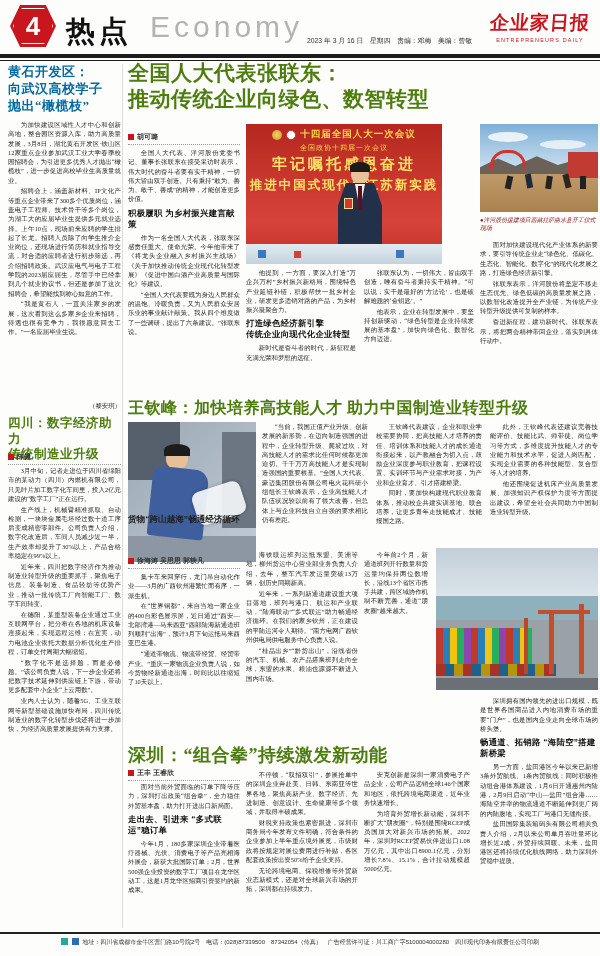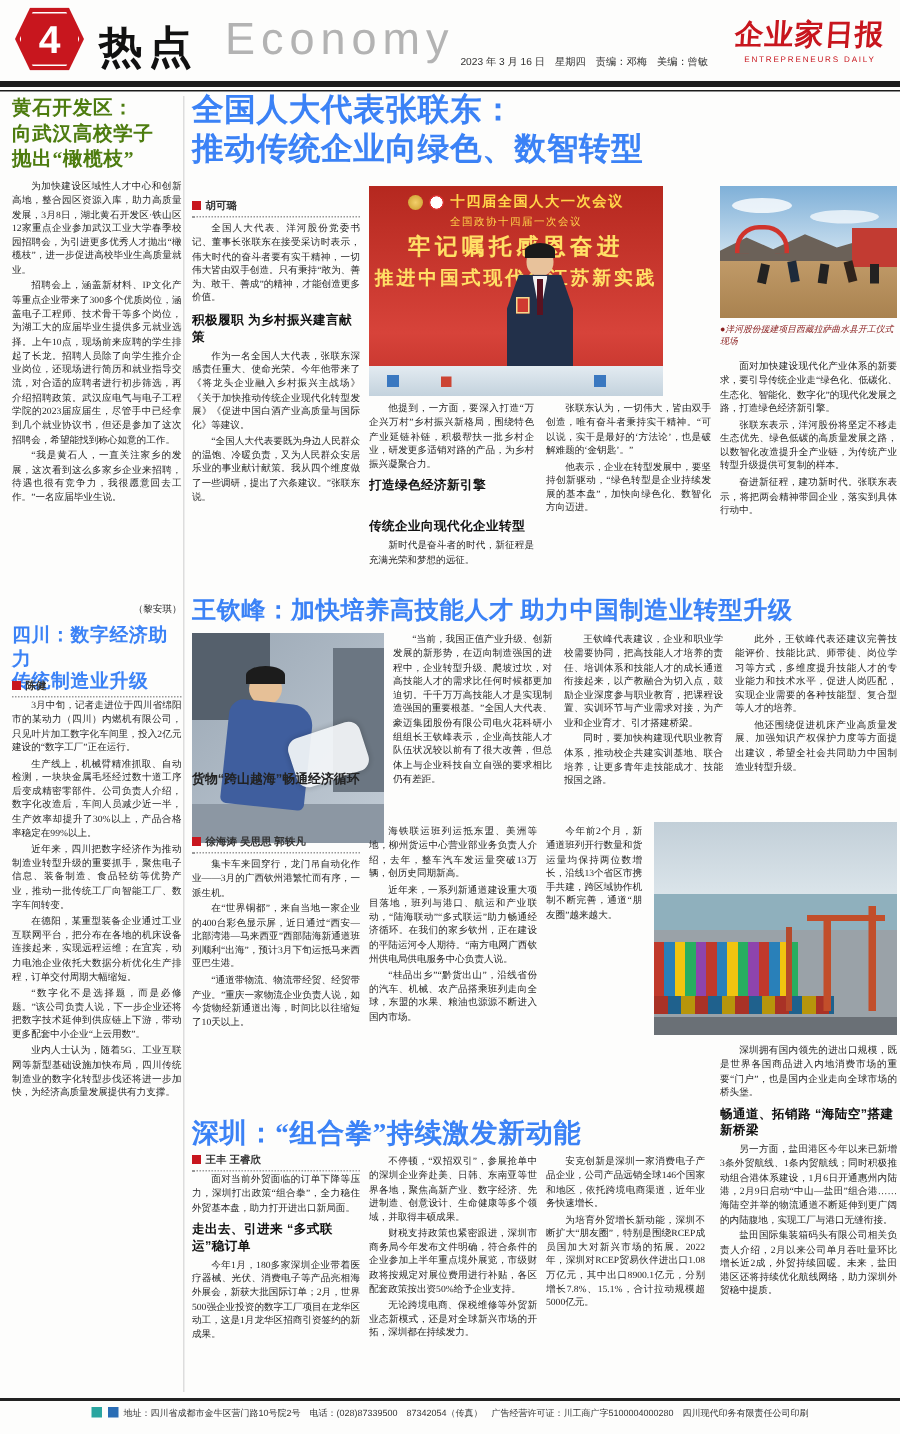--- a/index.html
+++ b/index.html
@@ -28,22 +28,22 @@
   
   .para{font-size:6.4px;line-height:1.45;text-align:justify;text-indent:2em;margin:0 0 1.5px;color:#262626;}
   .col{position:absolute;overflow:hidden;}
   .subhead{font-size:8.4px;font-weight:bold;color:#111;margin:4px 0 3px;letter-spacing:.3px;
            font-family:"Liberation Sans",sans-serif;}
   .byline{position:absolute;display:flex;align-items:center;gap:3px;border-bottom:1px dotted #999;
           padding-bottom:2px;font-family:"Liberation Sans",sans-serif;}
   .red-sq{width:6px;height:6px;background:#c8161e;flex:0 0 auto;}
   .byline-name{font-size:7px;font-weight:bold;color:#333;}
   .attribution{font-size:6.4px;text-align:right;color:#262626;}
-  .h-red{position:absolute;color:#4d7c0f;font-weight:900;font-size:13px;line-height:1.3;letter-spacing:.5px;}
-  .h-black{position:absolute;color:#3b82f6;font-weight:900;line-height:1.25;letter-spacing:.5px;}
+  .h-red{position:absolute;color:#0369a1;font-weight:900;font-size:13px;line-height:1.3;letter-spacing:.5px;}
+  .h-black{position:absolute;color:#4d7c0f;font-weight:900;line-height:1.25;letter-spacing:.5px;}
   .kicker{position:absolute;font-size:8.6px;font-weight:bold;color:#222;font-family:"Liberation Sans",sans-serif;}
   .caption{position:absolute;font-size:5.9px;line-height:1.4;color:#8b2020;font-style:italic;}
   
   .photo{position:absolute;overflow:hidden;}
   .fill{position:absolute;left:0;top:0;right:0;bottom:0;}
   .conf-row1{position:absolute;top:4px;left:0;right:0;display:flex;justify-content:center;align-items:center;gap:4px;}
   .conf-row1 span{color:#ffd54a;font-weight:bold;font-size:9.5px;letter-spacing:1px;}
   .emblem{width:10px;height:10px;border-radius:50%;}
   .conf-row2{position:absolute;top:19px;left:0;right:0;text-align:center;color:#ffd54a;font-size:7px;letter-spacing:1px;}
   .slogan1{position:absolute;top:31px;left:0;right:0;text-align:center;color:#ffe066;font-weight:900;font-size:15px;letter-spacing:3px;}
@@ -162,21 +162,21 @@
     <div style="position:absolute;left:66px;top:52px;width:6px;height:13px;background:#222;transform:rotate(8deg);"></div>
     <div style="position:absolute;left:84px;top:50px;width:6px;height:14px;background:#30241c;transform:rotate(-14deg);"></div>
     <div style="position:absolute;left:100px;top:52px;width:6px;height:13px;background:#222;"></div>
   </div>
   <div class="caption" style="left:480px;top:216px;width:118px;">●洋河股份援建项目西藏拉萨曲水县开工仪式现场</div>
 
   <div class="col" style="left:246px;top:268px;width:110px;height:124px;">
     <div>
         <p class="para">他提到，一方面，要深入打造“万企兴万村”乡村振兴新格局，围绕特色产业延链补链，积极帮扶一批乡村企业，研发更多适销对路的产品，为乡村振兴凝聚合力。</p>
       </div>
-    <div class="subhead" style="margin-bottom:16px;">打造绿色经济新引擎</div>
+    <div class="subhead" style="margin-bottom:0;">打造绿色经济新引擎</div>
     <div class="subhead" style="margin-top:0;">传统企业向现代化企业转型</div>
     <div>
         <p class="para">新时代是奋斗者的时代，新征程是充满光荣和梦想的远征。</p>
       </div>
   </div>
   <div class="col" style="left:364px;top:268px;width:110px;height:124px;">
       <p class="para">张联东认为，一切伟大，皆由双手创造，唯有奋斗者秉持实干精神。“可以说，实干是最好的‘方法论’，也是破解难题的‘金钥匙’。”</p>
       <p class="para">他表示，企业在转型发展中，要坚持创新驱动，“绿色转型是企业持续发展的基本盘”，加快向绿色化、数智化方向迈进。</p>
     </div>
   <div class="col" style="left:480px;top:240px;width:118px;height:152px;">

